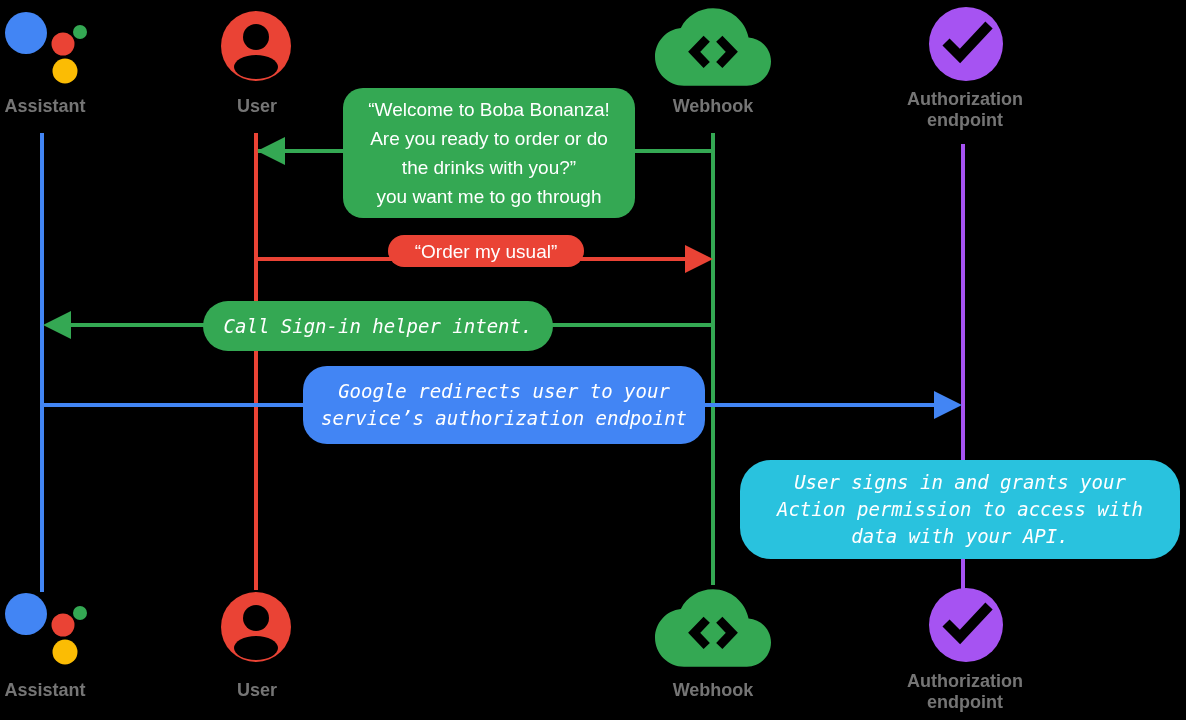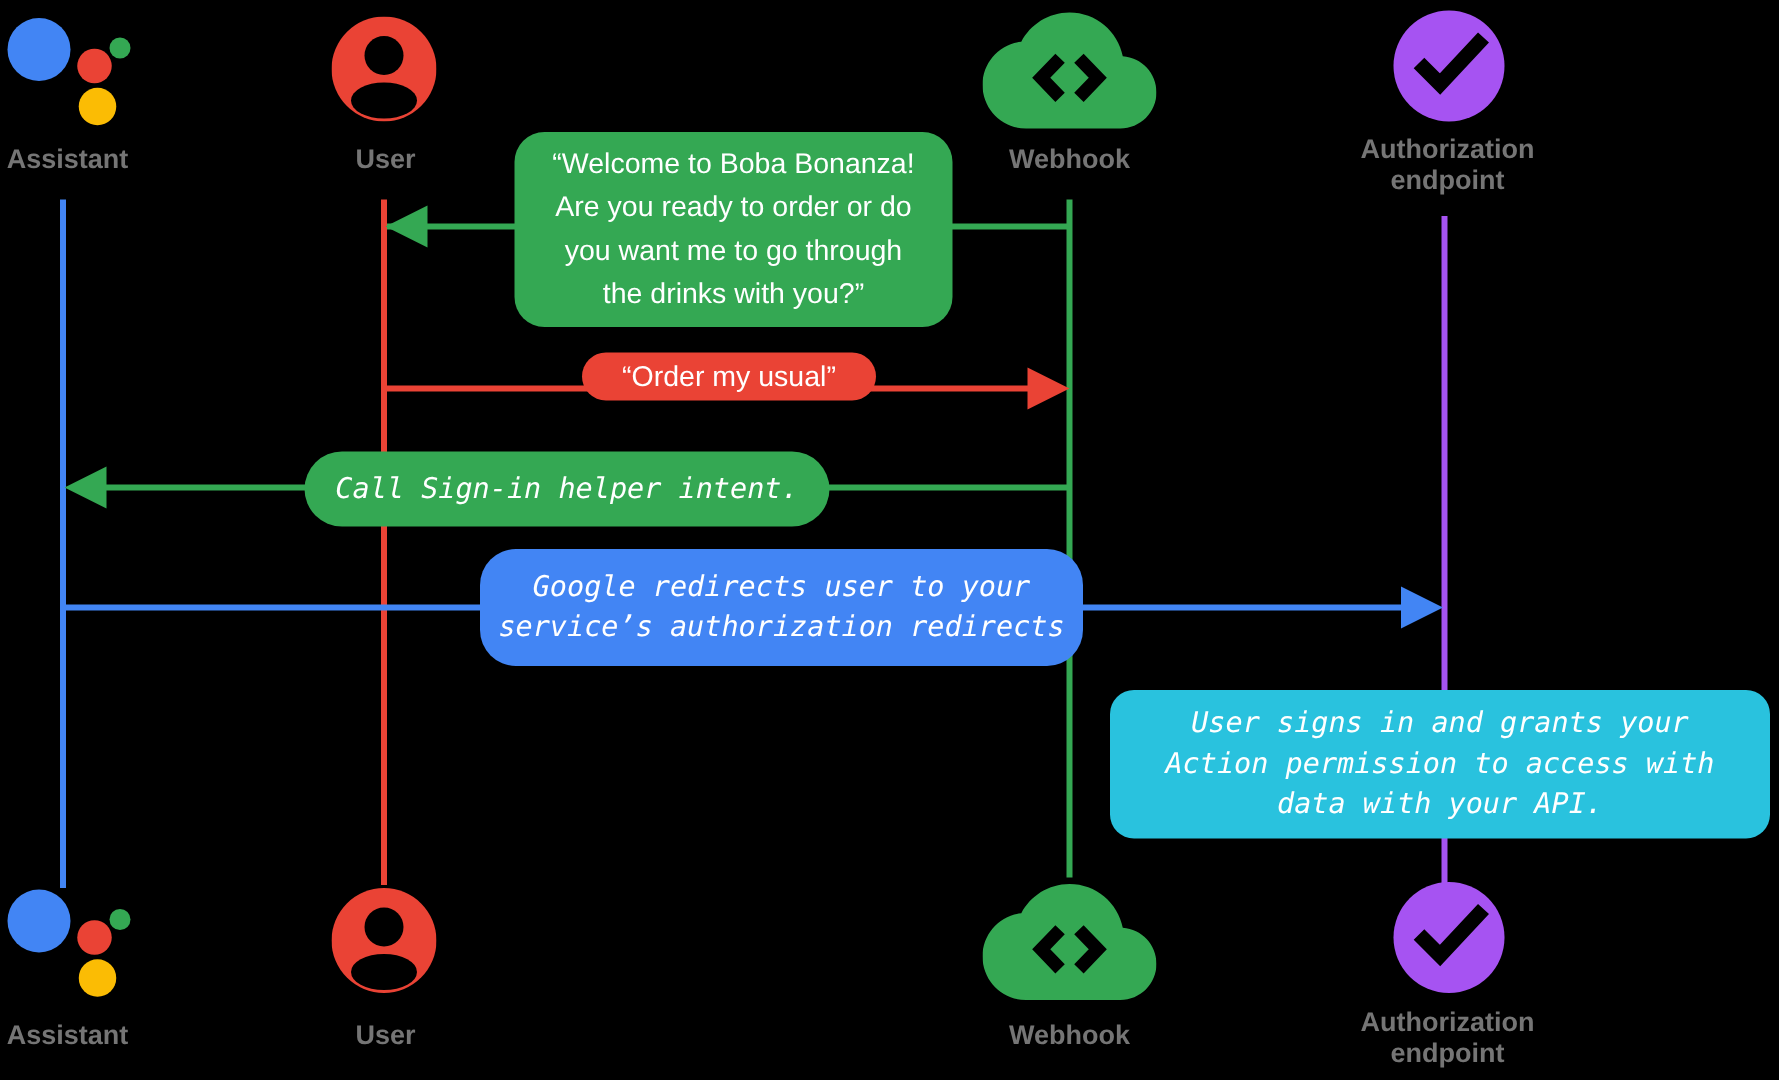--- a/index.html
+++ b/index.html
@@ -24,21 +24,21 @@
   .arrow.left.green{border-right:28px solid #34a853;}
   .arrow.right.red{border-left:28px solid #ea4335;}
   .arrow.right.blue{border-left:28px solid #4285f4;}
   
   .msgbox{
     position:absolute;display:flex;align-items:center;justify-content:center;
     color:#ffffff;text-align:center;box-sizing:border-box;
   }
   .bg-green{background:#34a853;}
   .bg-red{background:#ea4335;}
-  .bg-blue{background:#4285f4;margin-left:17px;}
+  .bg-blue{background:#4285f4;}
   .bg-cyan{background:#29c2de;}
   .t-sans{font-family:Liberation Sans, sans-serif;font-size:19px;line-height:29px;font-weight:400;}
   .t-mono{font-family:"DejaVu Sans Mono",monospace;font-style:italic;font-size:19px;line-height:27px;}
   .t-mono span{display:block;white-space:nowrap;}
   .t-sans span{display:block;white-space:nowrap;}
   
   .actor-label{
     position:absolute;transform:translateX(-50%);
     font-weight:700;font-size:18px;line-height:21px;color:#757575;
     text-align:center;white-space:nowrap;
@@ -62,45 +62,45 @@
 <div class="mline green" style="left:70px;top:323px;width:642px;"></div>
 <div class="arrow left green" style="left:43px;top:311px;"></div>
 
 <div class="mline blue" style="left:42px;top:403px;width:893px;"></div>
 <div class="arrow right blue" style="left:934px;top:391px;"></div>
 
 <div class="msgbox bg-green t-sans" style="left:343px;top:88px;width:292px;height:130px;border-radius:20px;">
   <div>
     <span>“Welcome to Boba Bonanza!</span>
     <span>Are you ready to order or do</span>
+    <span>the drinks with you?”</span>
     <span>you want me to go through</span>
-    <span>the drinks with you?”</span>
   </div>
 </div>
 
 <div class="msgbox bg-red t-sans" style="left:388px;top:235px;width:196px;height:32px;border-radius:24px;">
   <div>
       <span>“Order my usual”</span>
     </div>
 </div>
 
 <div class="msgbox bg-green t-mono" style="left:203px;top:301px;width:350px;height:50px;border-radius:25px;">
   <div>
       <span>Call Sign-in helper intent.</span>
     </div>
 </div>
 
 <div class="msgbox bg-blue t-mono" style="left:303px;top:366px;width:402px;height:78px;border-radius:24px;">
   <div>
     <span>Google redirects user to your</span>
-    <span>service’s authorization redirects</span>
+    <span>service’s authorization endpoint</span>
   </div>
 </div>
 
-<div class="msgbox bg-cyan t-mono" style="left:740px;top:460px;width:440px;height:99px;border-radius:16px;">
+<div class="msgbox bg-cyan t-mono" style="left:740px;top:460px;width:440px;height:99px;border-radius:31px;">
   <div>
     <span>User signs in and grants your</span>
     <span>Action permission to access with</span>
     <span>data with your API.</span>
   </div>
 </div>
 
 <svg style="left:2px;top:10px;" width="92" height="76" viewBox="0 0 92 76">
   <circle cx="24" cy="23" r="21" fill="#4285f4"></circle>
   <circle cx="61" cy="34" r="11.5" fill="#ea4335"></circle>

